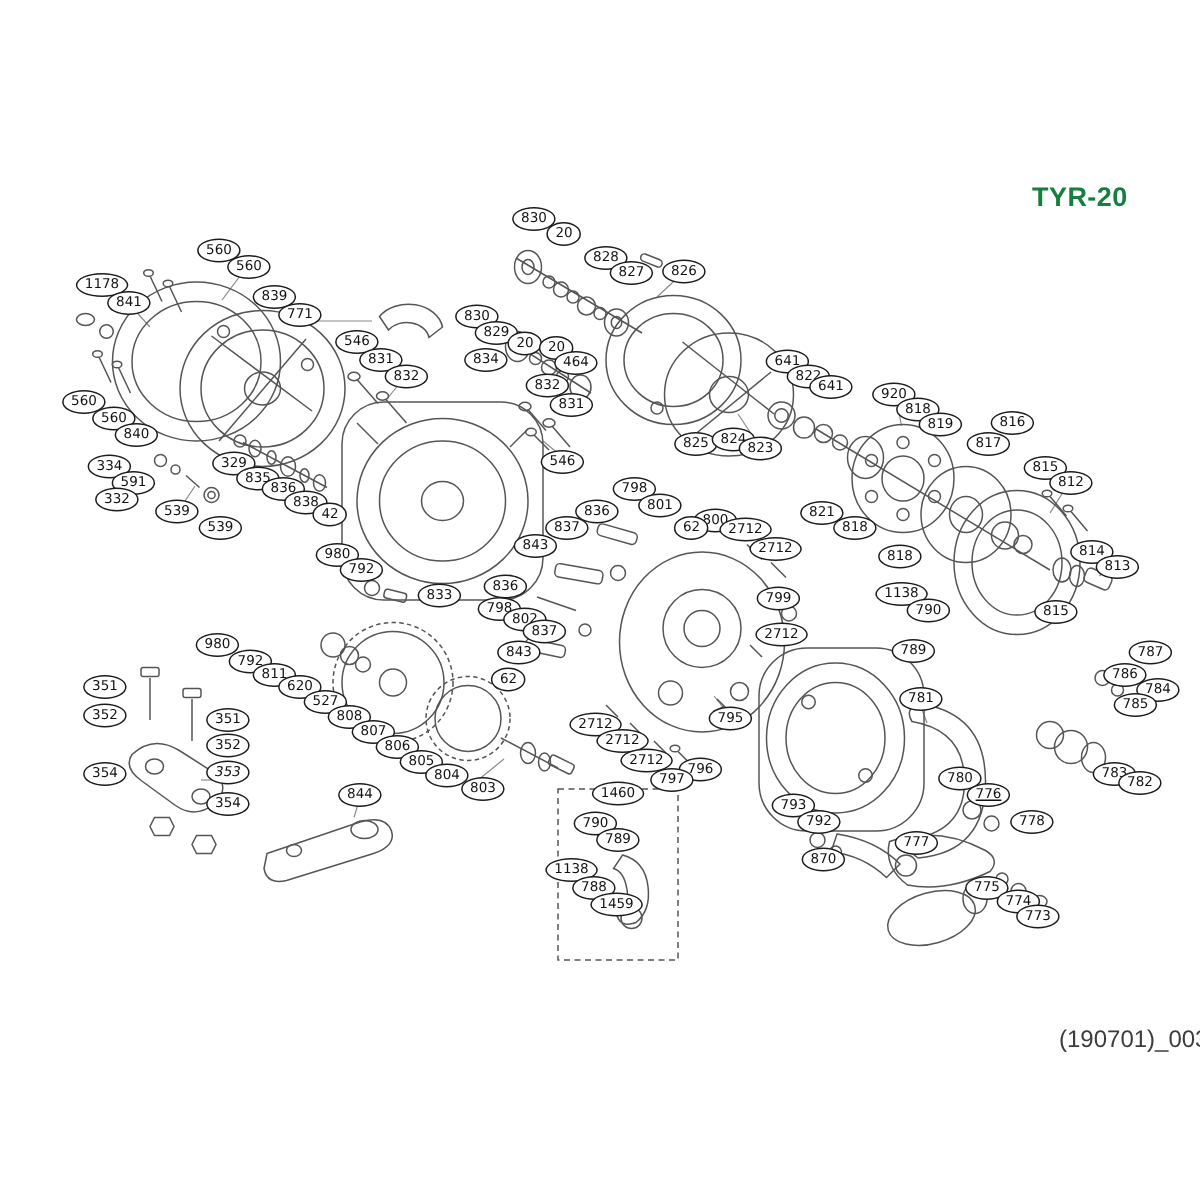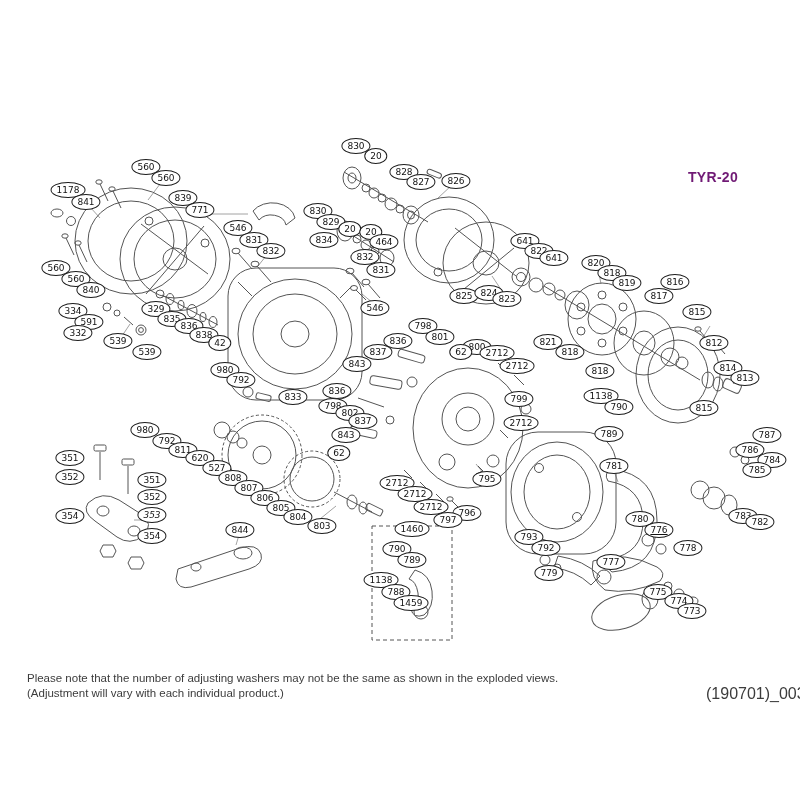--- a/index.html
+++ b/index.html
@@ -4,22 +4,22 @@
 <style>
   html,body{margin:0;padding:0;background:#fff;}
   .page{position:relative;width:800px;height:800px;background:#ffffff;overflow:hidden;
         font-family:"Liberation Sans","DejaVu Sans",sans-serif;color:#111;}
   .art{position:absolute;left:0;top:0;width:800px;height:800px;}
   .callout-layer{position:absolute;left:0;top:0;width:800px;height:800px;}
   .callout{position:absolute;transform:translate(-50%,-50%);
            border:1px solid #1c1c1c;background:#ffffff;border-radius:50%;
            font-size:9px;line-height:1;padding:2.5px 5px;color:#111;
            white-space:nowrap;font-family:"DejaVu Sans",sans-serif;z-index:5;}
-  .title{position:absolute;left:688px;top:121px;font-weight:700;font-size:14px;
-         letter-spacing:.3px;color:#701a75;margin-top:48px;}
+  .title{position:absolute;left:688px;top:121px;font-weight:700;font-size:18px;
+         letter-spacing:.3px;color:#15803d;}
   .footnote{position:absolute;left:27px;top:671px;font-size:11.5px;color:#3c3c3c;line-height:1.32;}
   .doccode{position:absolute;left:706px;top:685px;font-size:16px;color:#3c3c3c;}
 </style>
 </head>
 <body>
 
 <div class="page">
 
   <svg class="art" viewBox="0 0 800 800" xmlns="http://www.w3.org/2000/svg">
 
@@ -310,27 +310,27 @@
       <div class="callout" style="left: 384px; top: 242px;">464</div>
       <div class="callout" style="left: 365px; top: 257px;">832</div>
       <div class="callout" style="left: 381px; top: 270px;">831</div>
       <div class="callout" style="left: 464px; top: 296px;">825</div>
       <div class="callout" style="left: 489px; top: 293px;">824</div>
       <div class="callout" style="left: 507px; top: 299px;">823</div>
       <div class="callout" style="left: 375px; top: 308px;">546</div>
       <div class="callout" style="left: 525px; top: 241px;">641</div>
       <div class="callout" style="left: 539px; top: 251px;">822</div>
       <div class="callout" style="left: 554px; top: 258px;">641</div>
-      <div class="callout" style="left: 596px; top: 263px;">820</div>
+      <div class="callout" style="left: 596px; top: 263px;">920</div>
       <div class="callout" style="left: 612px; top: 273px;">818</div>
       <div class="callout" style="left: 627px; top: 283px;">819</div>
       <div class="callout" style="left: 675px; top: 282px;">816</div>
       <div class="callout" style="left: 659px; top: 296px;">817</div>
       <div class="callout" style="left: 697px; top: 312px;">815</div>
-      <div class="callout" style="left: 714px; top: 322px; margin-top: 21px;">812</div>
+      <div class="callout" style="left: 714px; top: 322px;">812</div>
       <div class="callout" style="left: 548px; top: 342px;">821</div>
       <div class="callout" style="left: 570px; top: 352px;">818</div>
       <div class="callout" style="left: 600px; top: 371px;">818</div>
       <div class="callout" style="left: 728px; top: 368px;">814</div>
       <div class="callout" style="left: 745px; top: 378px;">813</div>
       <div class="callout" style="left: 704px; top: 408px;">815</div>
       <div class="callout" style="left: 423px; top: 326px;">798</div>
       <div class="callout" style="left: 440px; top: 337px;">801</div>
       <div class="callout" style="left: 477px; top: 347px;">800</div>
       <div class="callout" style="left: 461px; top: 352px;">62</div>
@@ -389,29 +389,25 @@
       <div class="callout" style="left: 659px; top: 530px; text-decoration: underline;">776</div>
       <div class="callout" style="left: 688px; top: 548px;">778</div>
       <div class="callout" style="left: 767px; top: 435px;">787</div>
       <div class="callout" style="left: 750px; top: 450px;">786</div>
       <div class="callout" style="left: 772px; top: 460px;">784</div>
       <div class="callout" style="left: 757px; top: 470px;">785</div>
       <div class="callout" style="left: 743px; top: 516px;">783</div>
       <div class="callout" style="left: 760px; top: 522px;">782</div>
       <div class="callout" style="left: 529px; top: 537px;">793</div>
       <div class="callout" style="left: 546px; top: 548px;">792</div>
-      <div class="callout" style="left: 549px; top: 573px;">779</div>
+      <div class="callout" style="left: 549px; top: 573px;">870</div>
       <div class="callout" style="left: 611px; top: 562px;">777</div>
       <div class="callout" style="left: 658px; top: 592px;">775</div>
       <div class="callout" style="left: 679px; top: 601px;">774</div>
       <div class="callout" style="left: 692px; top: 611px;">773</div>
     </div>
 
   <div class="title">TYR-20</div>
 
-  <div class="footnote">
-    <div>Please note that the number of adjusting washers may not be the same as shown in the exploded views.</div>
-    <div>(Adjustment will vary with each individual product.)</div>
-  </div>
 
   <div class="doccode">(190701)_003</div>
 
 </div>
 
 </body></html>

